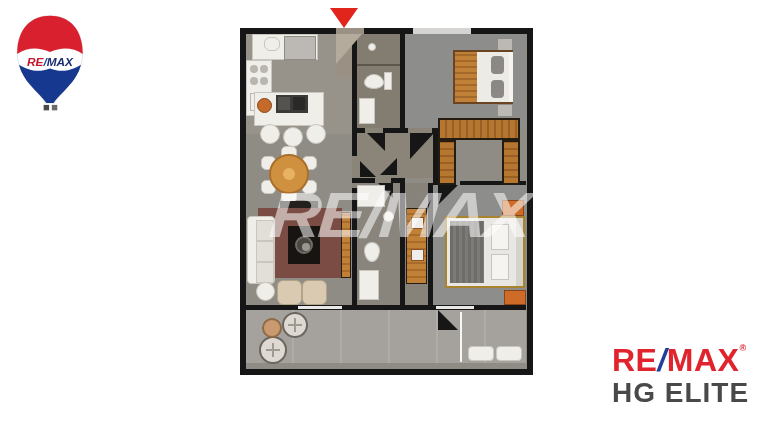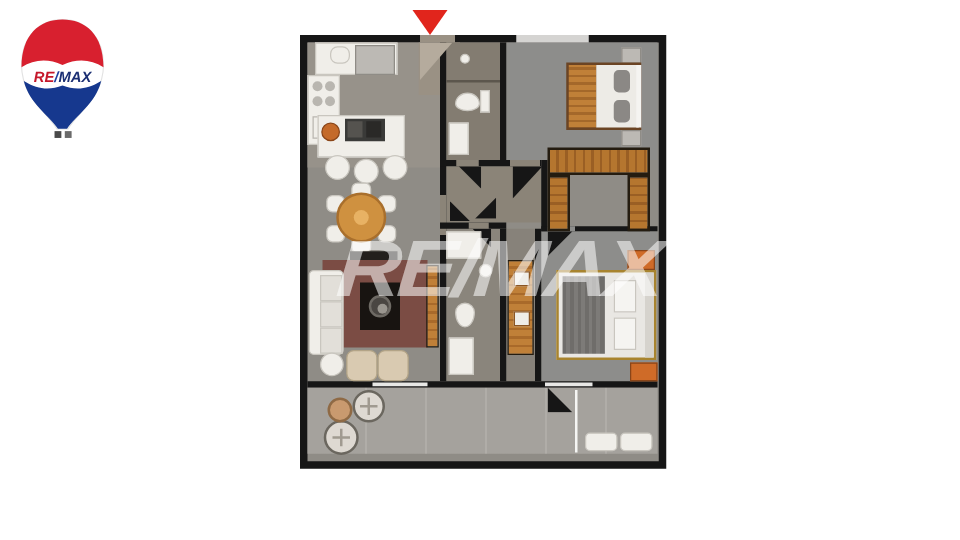--- a/index.html
+++ b/index.html
@@ -187,14 +187,18 @@
       <div style="position:absolute;left:11px;top:5px;width:2px;height:14px;background:#a09a90;"></div>
     </div>
     <div class="t circ" style="left:22px;top:290px;width:20px;height:20px;background:#c99a6f;border:2px solid #8f6a45;box-sizing:border-box;"></div>
     <div class="t" style="left:220px;top:284px;width:2px;height:50px;background:#f5f5f3;"></div>
     <div class="f" style="left:228px;top:318px;width:26px;height:15px;border-radius:4px;"></div>
     <div class="f" style="left:256px;top:318px;width:26px;height:15px;border-radius:4px;"></div>
 
     <div class="watermark">RE/MAX</div>
   </div>
 
+  <div class="corner">
+    <div class="line1"><span>RE</span><span class="slash">/</span><span>MAX</span><span class="reg">®</span></div>
+    <div class="line2">HG ELITE</div>
+  </div>
 
 </div>
 
 </body></html>

